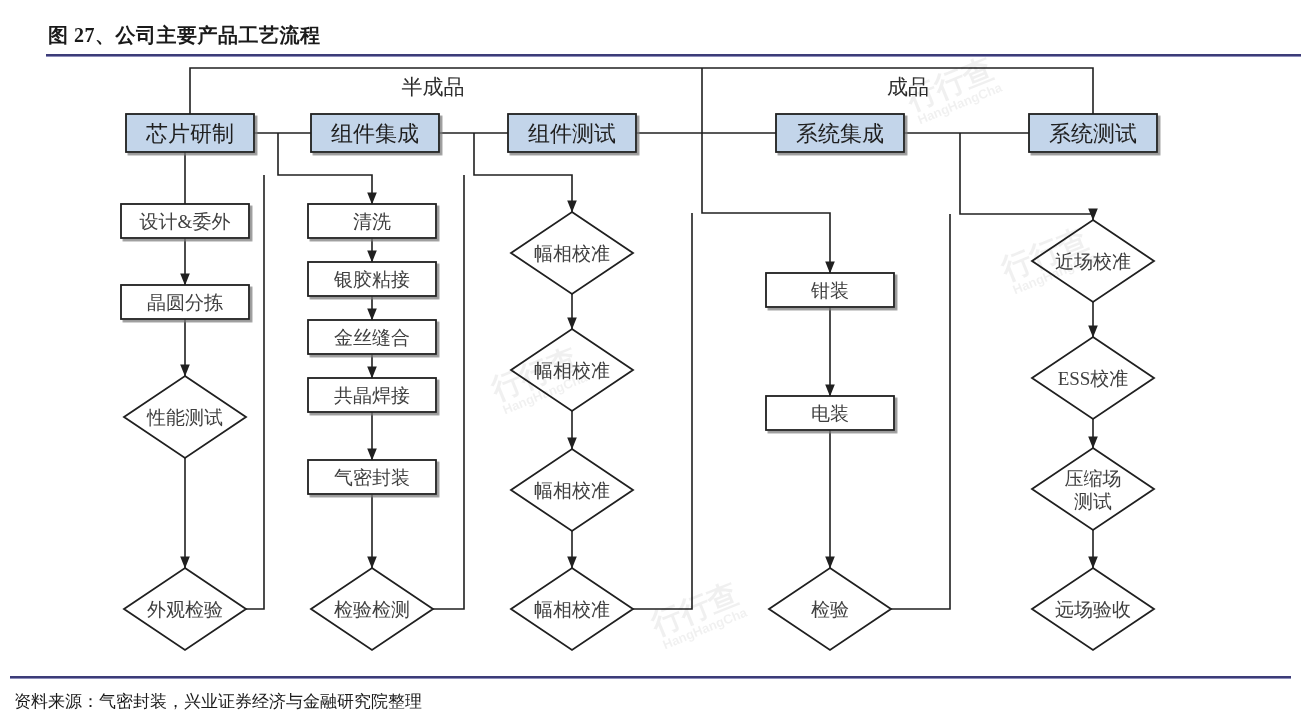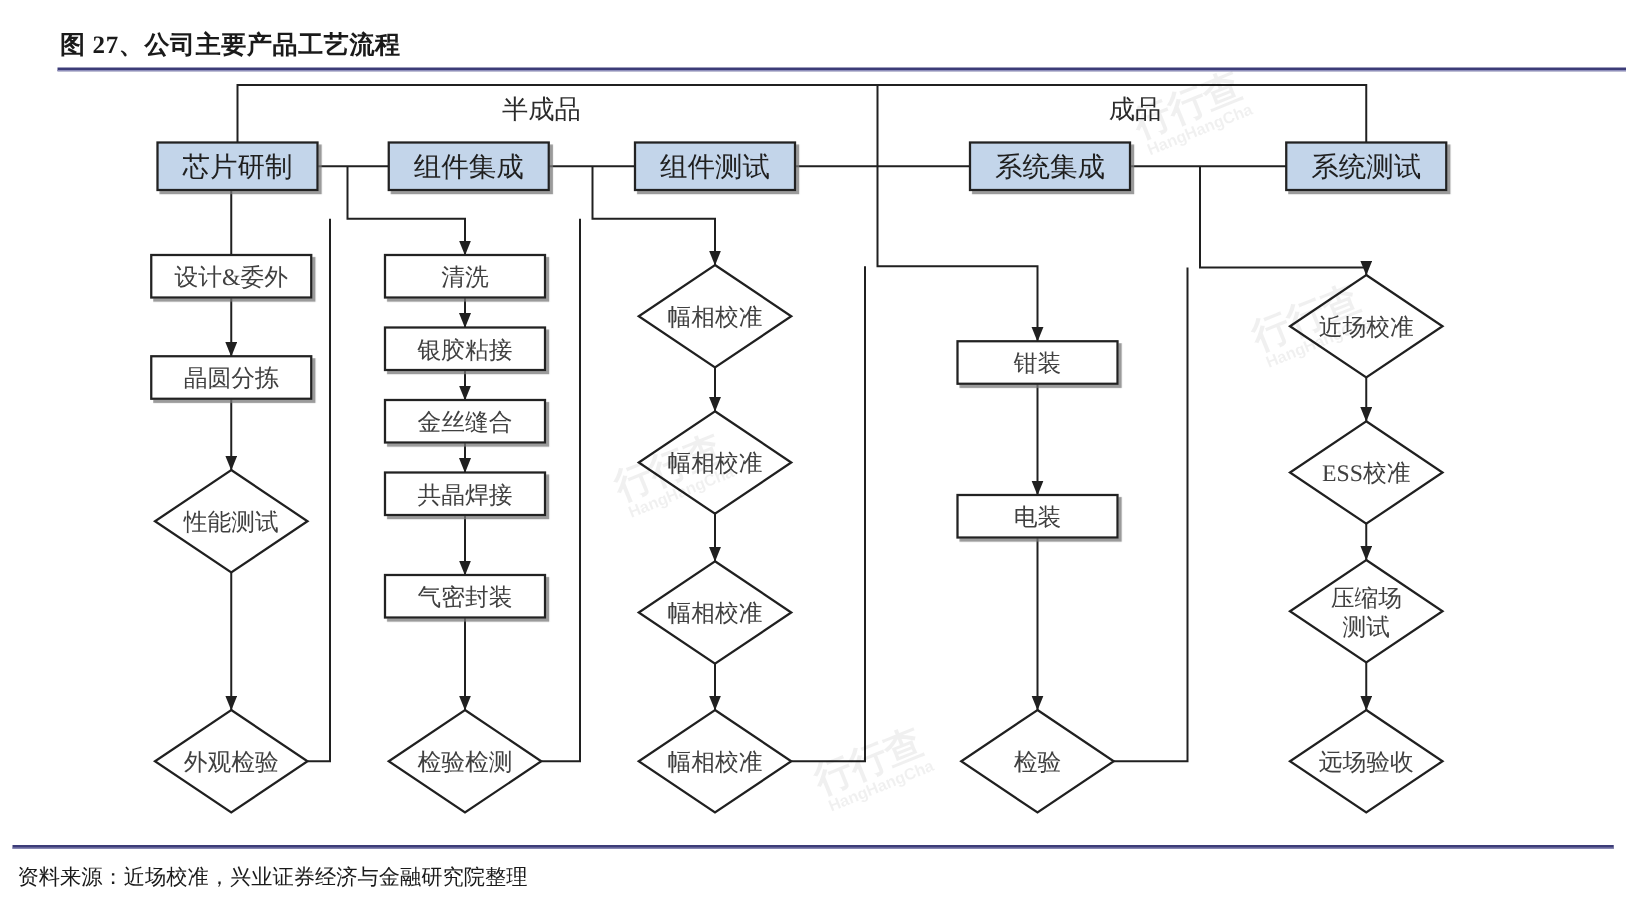--- a/index.html
+++ b/index.html
@@ -230,15 +230,15 @@
         <div class="wm" style="left: 490px; top: 310px; font-size: 30px; transform: rotate(-22deg);">行行查</div>
         <div class="wm" style="left: 500px; top: 342px; font-size: 13px; transform: rotate(-22deg);">HangHangCha</div>
         <div class="wm" style="left: 650px; top: 545px; font-size: 30px; transform: rotate(-22deg);">行行查</div>
         <div class="wm" style="left: 660px; top: 577px; font-size: 13px; transform: rotate(-22deg);">HangHangCha</div>
         <div class="wm" style="left: 1000px; top: 190px; font-size: 30px; transform: rotate(-22deg);">行行查</div>
         <div class="wm" style="left: 1010px; top: 222px; font-size: 13px; transform: rotate(-22deg);">HangHangCha</div>
       </div>
   </div>
 
   <div class="rule-bottom"></div>
-  <div class="source">资料来源：近场校准，兴业证券经济与金融研究院整理</div>
+  <div class="source">资料来源：气密封装，兴业证券经济与金融研究院整理</div>
 
 </div>
 
 </body></html>

